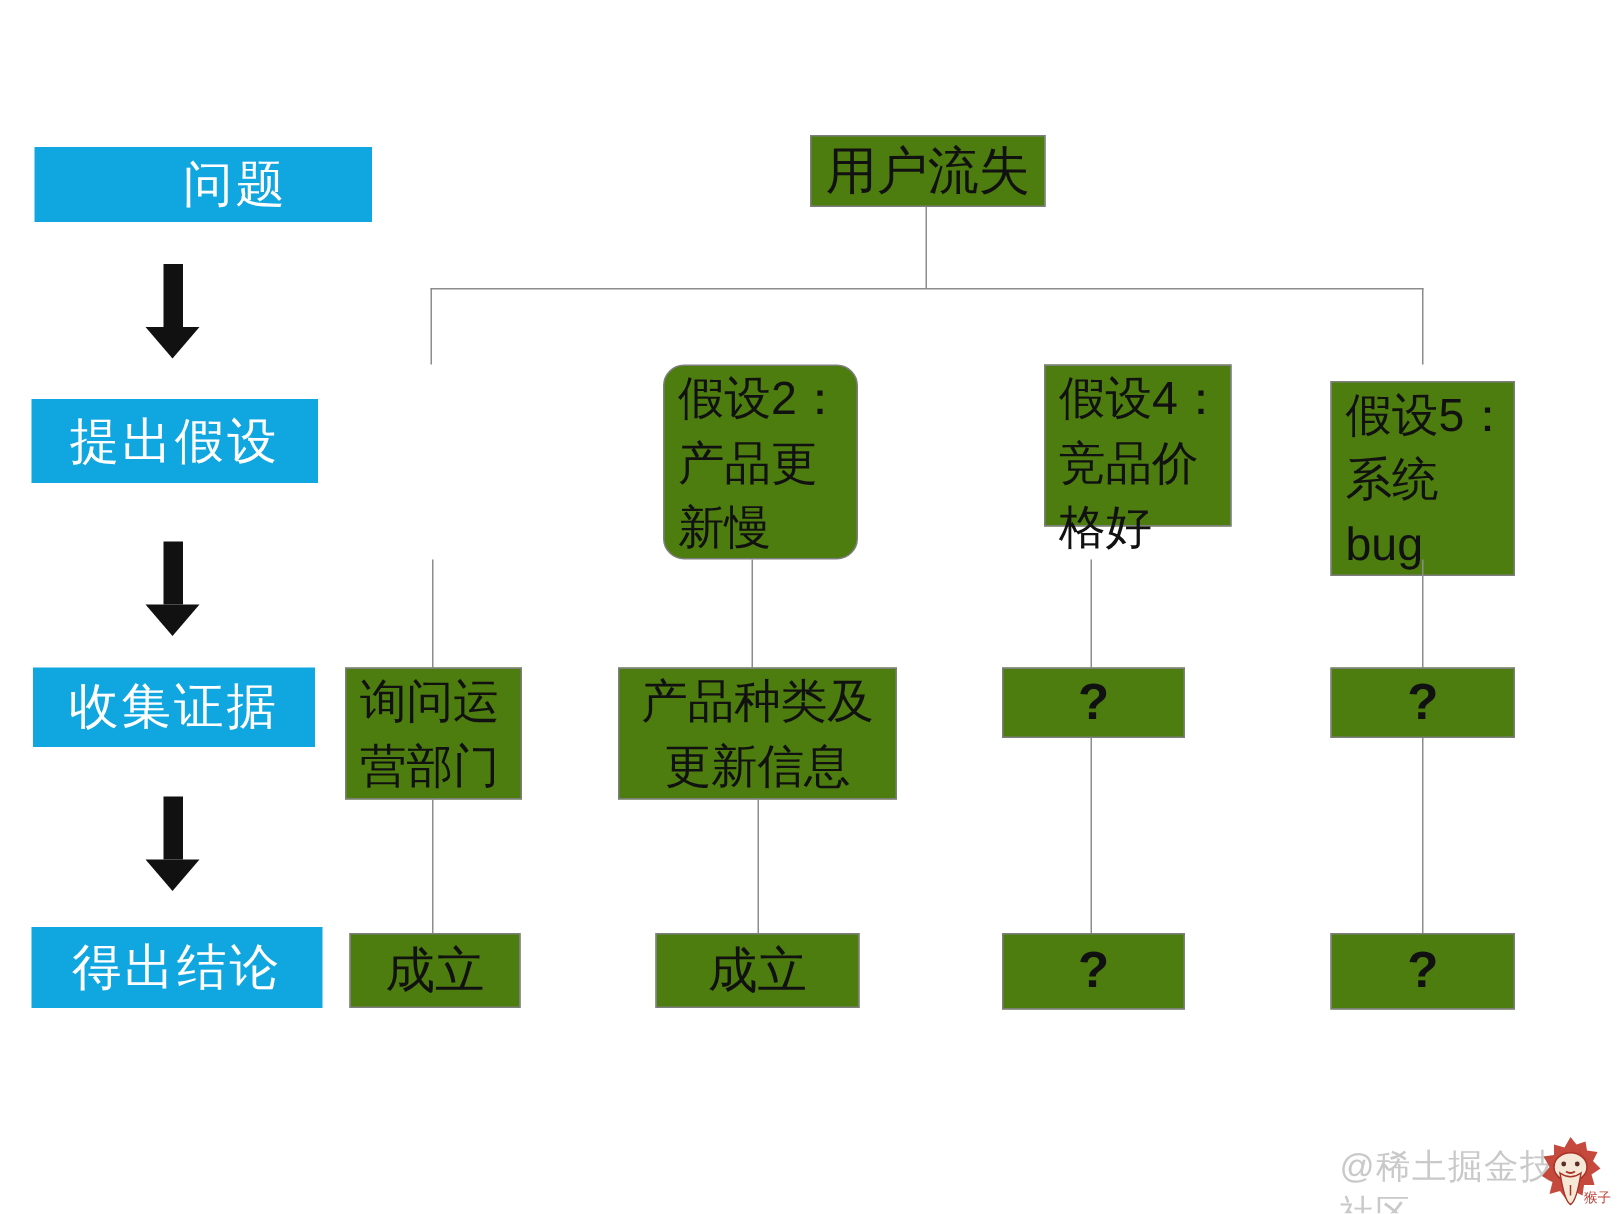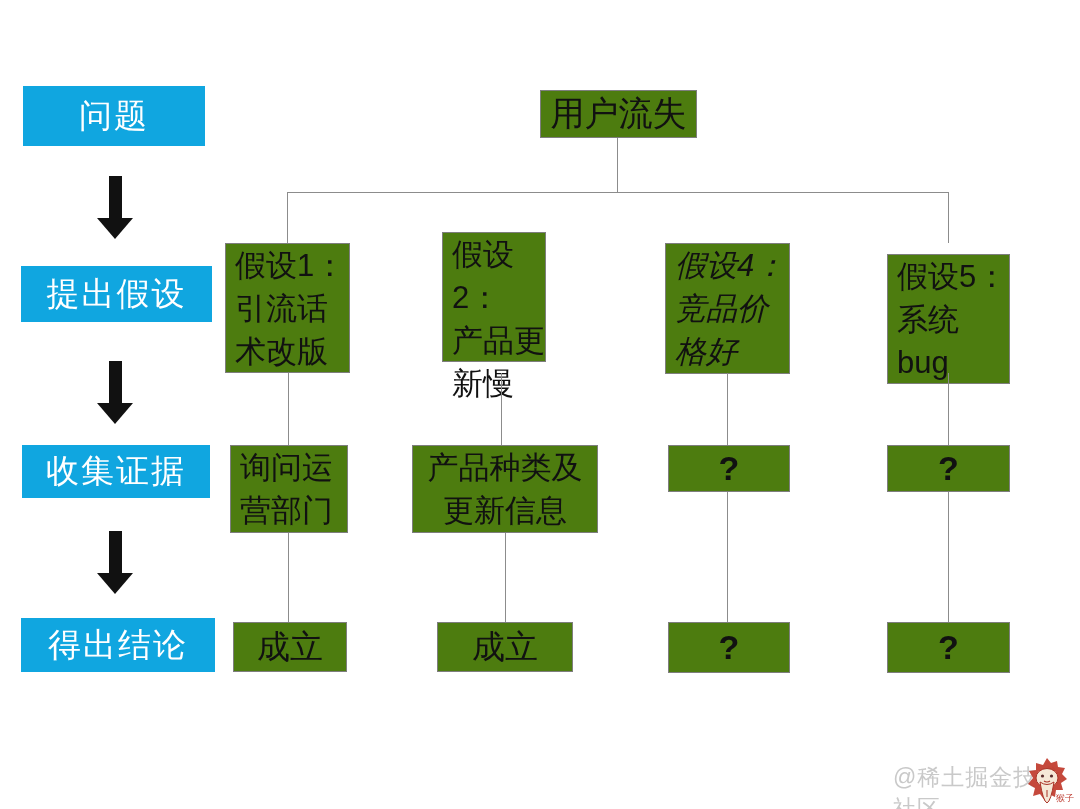--- a/index.html
+++ b/index.html
@@ -45,21 +45,21 @@
   .mascot{position:absolute;}
   .mascot-label{
     position:absolute;color:#bf4136;font-size:9px;
   }
 </style>
 </head>
 <body>
 
 <div id="canvas">
 
-  <div class="stage-label" style="left:23px;top:86px;width:182px;height:60px;">问题</div>
+  <div class="stage-label" style="left:23px;top:98px;width:182px;height:50px;padding-left:43px;">问题</div>
   <div class="stage-label" style="left:21px;top:266px;width:191px;height:56px;">提出假设</div>
   <div class="stage-label" style="left:22px;top:445px;width:188px;height:53px;">收集证据</div>
   <div class="stage-label" style="left:21px;top:618px;width:194px;height:54px;">得出结论</div>
 
   <div class="down-arrow" style="left:97px;top:176px;">
     <div class="stem"></div>
       <div class="head"></div>
   </div>
   <div class="down-arrow" style="left:97px;top:361px;">
     <div class="stem"></div>
@@ -70,27 +70,24 @@
       <div class="head"></div>
   </div>
 
   <div class="node center root-node" style="left:540px;top:90px;width:157px;height:48px;">用户流失</div>
 
   <div class="conn" style="left:617px;top:138px;width:1px;height:54px;"></div>
   <div class="conn" style="left:287px;top:192px;width:662px;height:1px;"></div>
   <div class="conn" style="left:287px;top:192px;width:1px;height:51px;"></div>
   <div class="conn" style="left:948px;top:192px;width:1px;height:51px;"></div>
 
-  <div class="node hyp-node" style="left:225px;top:243px;width:125px;height:130px;">假设1：
-引流话
-术改版</div>
-  <div class="node hyp-node" style="left:442px;top:232px;width:104px;height:130px;">假设2：
+  <div class="node hyp-node" style="left:442px;top:243px;width:130px;height:130px;border-radius:14px;">假设2：
 产品更
 新慢</div>
-  <div class="node hyp-node" style="left:665px;top:243px;width:125px;height:131px;font-style:italic;">假设4：
+  <div class="node hyp-node" style="left:696px;top:243px;width:125px;height:108px;">假设4：
 竞品价
 格好</div>
   <div class="node hyp-node" style="left:887px;top:243px;width:123px;height:130px;margin-top:11px;">假设5：
 系统
 bug</div>
 
   <div class="conn" style="left:288px;top:373px;width:1px;height:72px;"></div>
   <div class="conn" style="left:501px;top:373px;width:1px;height:72px;"></div>
   <div class="conn" style="left:727px;top:373px;width:1px;height:72px;"></div>
   <div class="conn" style="left:948px;top:373px;width:1px;height:72px;"></div>

